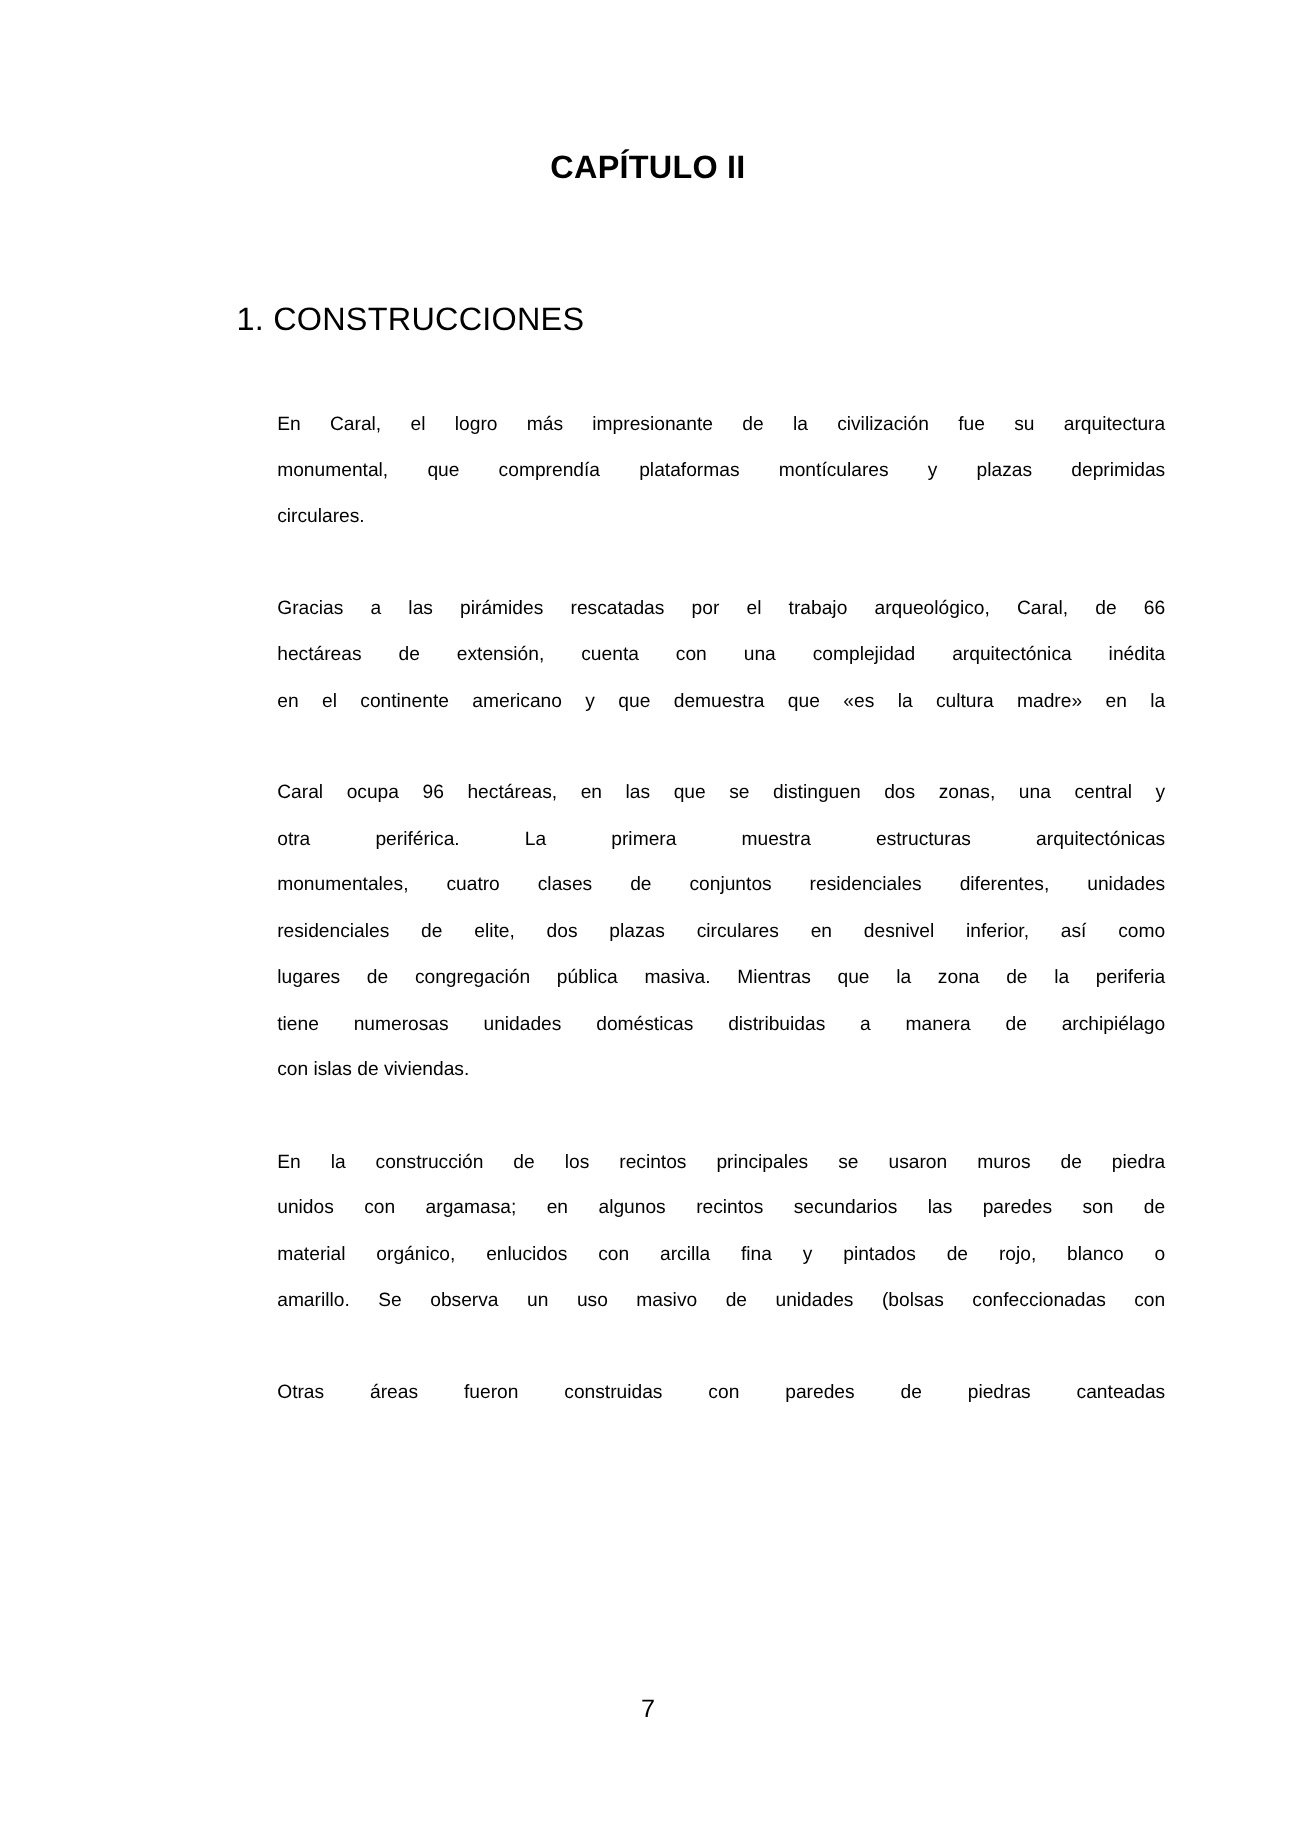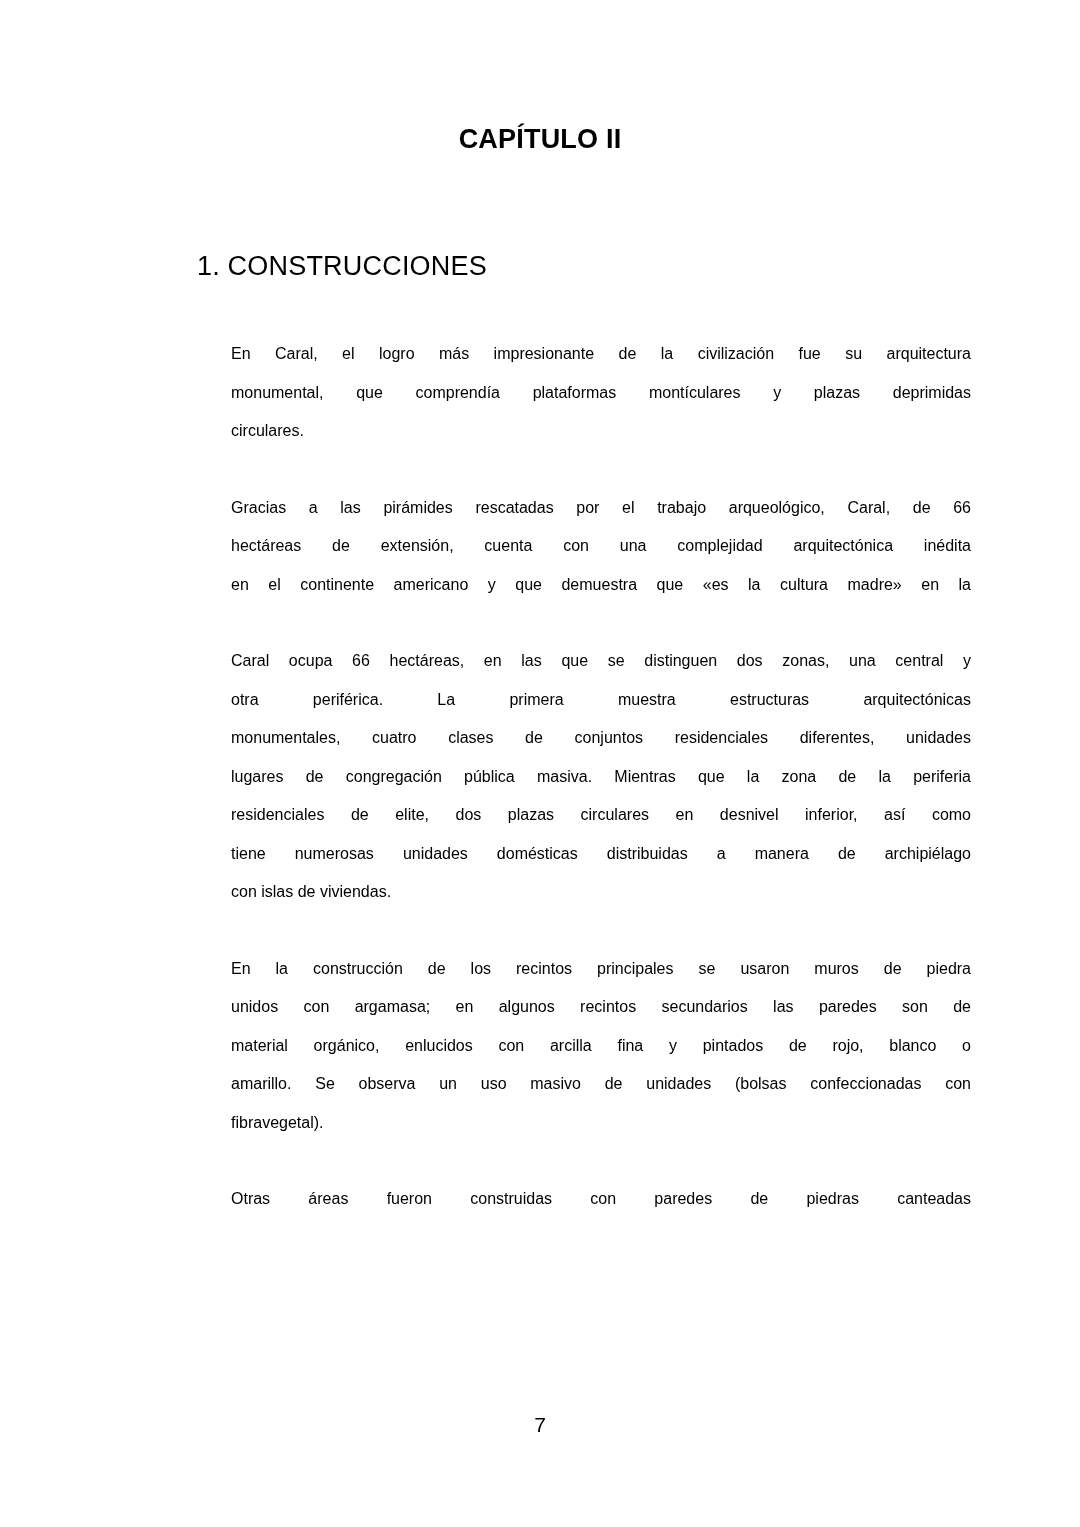--- a/index.html
+++ b/index.html
@@ -84,34 +84,33 @@
         <div class="line">En Caral, el logro más impresionante de la civilización fue su arquitectura</div>
         <div class="line">monumental, que comprendía plataformas montículares y plazas deprimidas</div>
         <div class="line last-left">circulares.</div>
       </div>
       <div class="paragraph">
         <div class="line">Gracias a las pirámides rescatadas por el trabajo arqueológico, Caral, de 66</div>
         <div class="line">hectáreas de extensión, cuenta con una complejidad arquitectónica inédita</div>
         <div class="line">en el continente americano y que demuestra que «es la cultura madre» en la</div>
       </div>
       <div class="paragraph">
-        <div class="line">Caral ocupa 66 hectáreas, en las que se distinguen dos zonas, una central y</div>
+        <div class="line">Caral ocupa 96 hectáreas, en las que se distinguen dos zonas, una central y</div>
         <div class="line">otra periférica. La primera muestra estructuras arquitectónicas</div>
         <div class="line">monumentales, cuatro clases de conjuntos residenciales diferentes, unidades</div>
+        <div class="line">residenciales de elite, dos plazas circulares en desnivel inferior, así como</div>
         <div class="line">lugares de congregación pública masiva. Mientras que la zona de la periferia</div>
-        <div class="line">residenciales de elite, dos plazas circulares en desnivel inferior, así como</div>
         <div class="line">tiene numerosas unidades domésticas distribuidas a manera de archipiélago</div>
         <div class="line last-left">con islas de viviendas.</div>
       </div>
       <div class="paragraph">
         <div class="line">En la construcción de los recintos principales se usaron muros de piedra</div>
         <div class="line">unidos con argamasa; en algunos recintos secundarios las paredes son de</div>
         <div class="line">material orgánico, enlucidos con arcilla fina y pintados de rojo, blanco o</div>
         <div class="line">amarillo. Se observa un uso masivo de unidades (bolsas confeccionadas con</div>
-        <div class="line last-left">fibravegetal).</div>
       </div>
       <div class="paragraph">
         <div class="line">Otras áreas fueron construidas con paredes de piedras canteadas</div>
       </div>
     </div>
 
   <div class="page-number">7</div>
 </div>
 
 </body></html>

